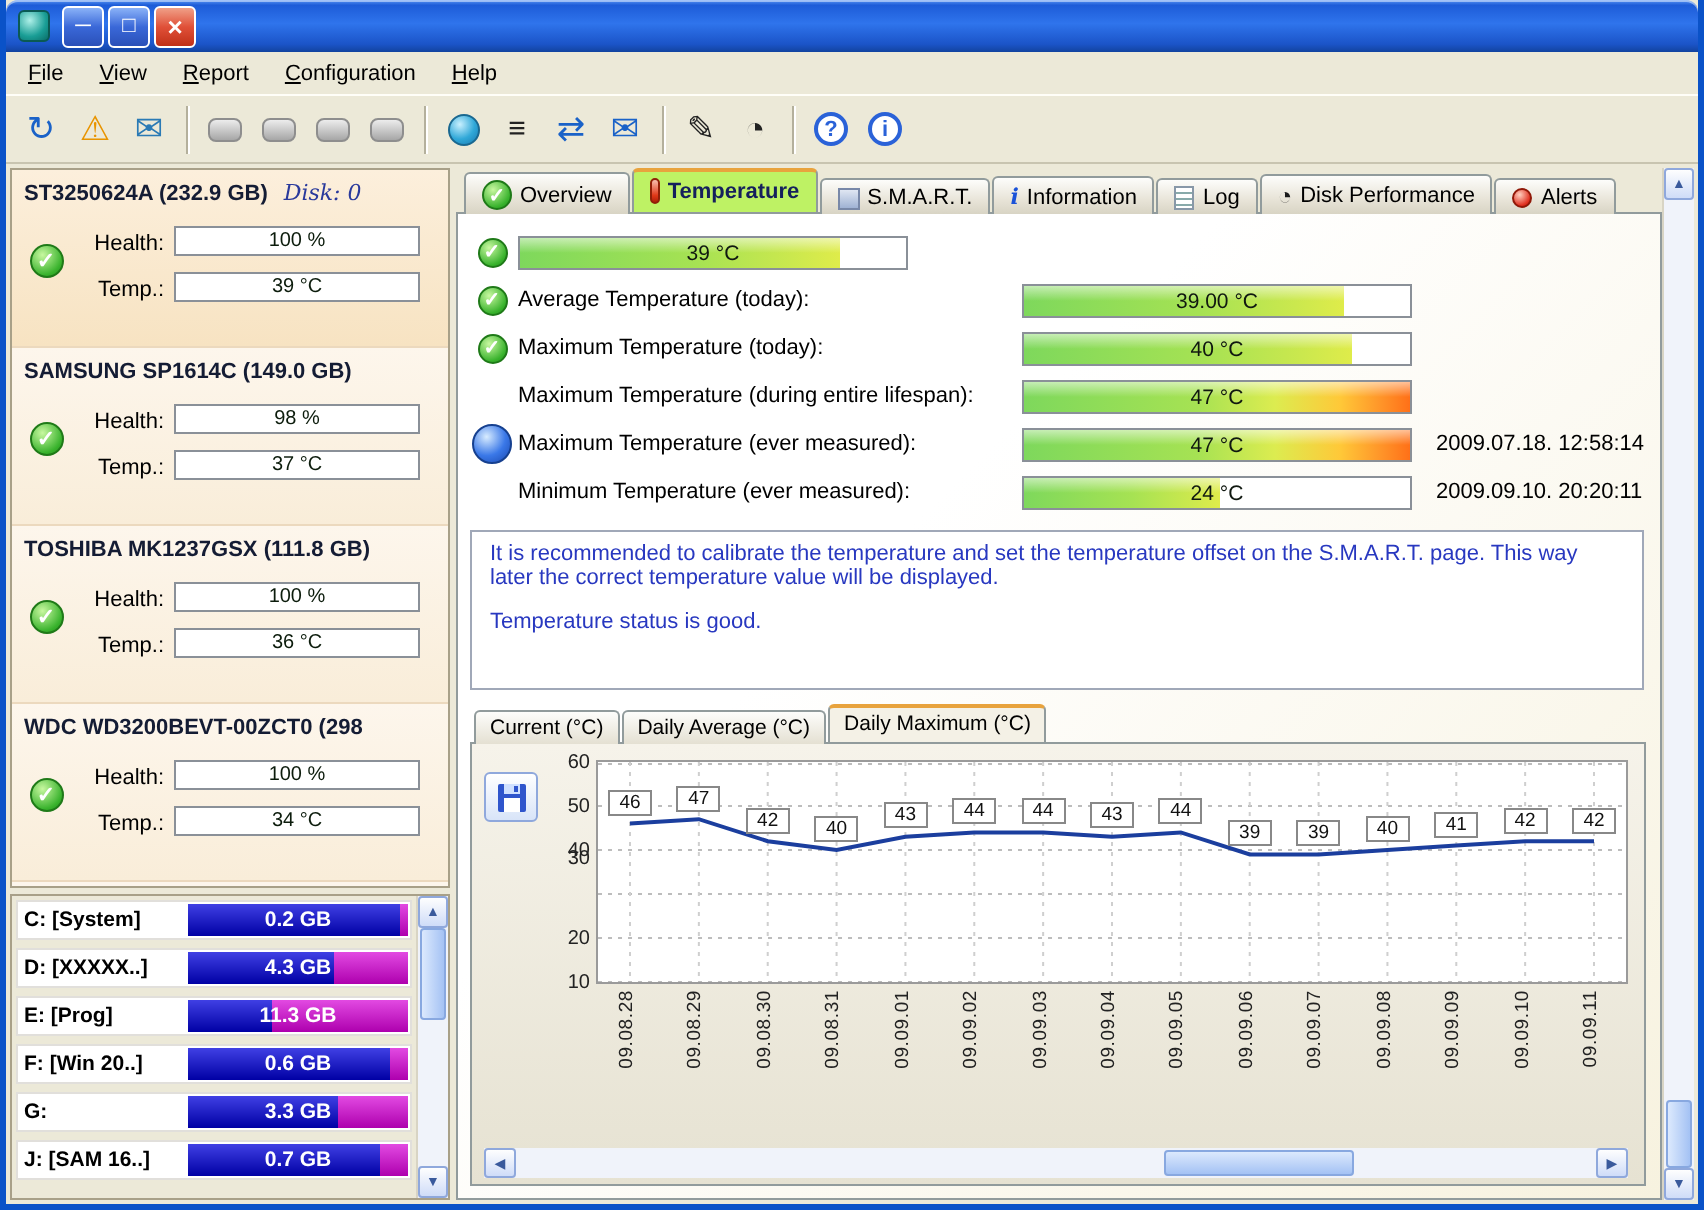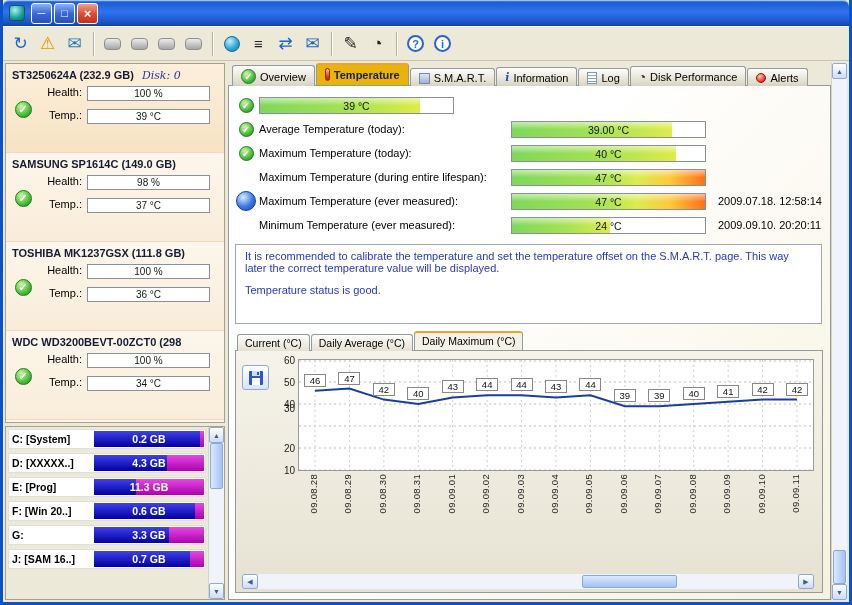--- a/index.html
+++ b/index.html
@@ -45,21 +45,21 @@
   .disk-panel.selected{background:linear-gradient(180deg,#fcefdc,#f7e3c2);}
   .disk-hdr{font-weight:bold;font-size:11px;color:#141c34;padding:3px 2px 4px 4px;white-space:nowrap;overflow:hidden;}
   .disk-tag{font-family:"DejaVu Serif",serif;font-style:italic;font-weight:normal;color:#2a3a9c;margin-left:8px;}
   .disk-rows{display:flex;}
   .disk-icon-col{width:30px;flex:0 0 30px;display:flex;align-items:center;justify-content:center;}
   .check-badge{width:17px;height:17px;border-radius:50%;border:1px solid #1f7a18;color:#fff;
     font-size:11px;font-weight:bold;display:flex;align-items:center;justify-content:center;
     background:radial-gradient(circle at 35% 30%,#c8f8a0,#38b22c 70%,#238a1c);}
   .check-badge.sm{width:15px;height:15px;font-size:10px;}
   .disk-rows-col{flex:1;min-width:0;}
-  .d-row{display:flex;align-items:flex-start;height:21px;margin-bottom:2px;}
+  .d-row{display:flex;align-items:flex-end;height:21px;margin-bottom:2px;}
   .d-label{width:44px;flex:0 0 44px;text-align:right;margin-right:5px;}
   .d-bar{flex:1;height:15px;border:1px solid #8a9098;background:#fff;position:relative;margin-right:12px;}
   .d-fill{height:100%;width:100%;
     background:linear-gradient(180deg,#d6f8b4,#7ad858 45%,#56c43e 80%,#4ab636);}
   .d-val{position:absolute;inset:0;text-align:center;font-size:10px;line-height:13px;color:#0c1c0c;}
   
   .part-region{flex:1;margin-top:3px;border:1px solid #a8a088;background:#ece9d8;display:flex;min-height:0;}
   .part-list{flex:1;padding:2px;}
   .part-row{display:flex;height:20px;margin-bottom:4px;background:#fff;border:1px solid #9a96884d;}
   .part-label{width:84px;flex:0 0 84px;font-weight:bold;font-size:10.5px;padding:3px 2px 0 3px;
@@ -79,21 +79,21 @@
   .hscroll .sb-track{flex-direction:row;}
   .sb-thumb{background:linear-gradient(90deg,#dce9fd,#a4c2f4);border:1px solid #88a8e0;border-radius:2px;margin:0 1px;}
   .hscroll .sb-thumb{background:linear-gradient(180deg,#dce9fd,#a4c2f4);margin:1px 0;}
   
   .main{flex:1;display:flex;min-width:0;min-height:0;}
   .main-content{flex:1;display:flex;flex-direction:column;min-width:0;}
   .tabstrip{display:flex;align-items:flex-end;height:22px;flex:0 0 22px;padding-left:4px;}
   .tab{display:inline-flex;align-items:center;gap:4px;padding:3px 8px 2px;margin-right:1px;
     border:1px solid #919b9c;border-bottom:none;border-radius:3px 3px 0 0;font-size:11px;
     background:linear-gradient(180deg,#fdfdfb,#e8e4d8 60%,#d8d4c4);position:relative;top:1px;cursor:default;}
-  .tab.active{background:#eab308;border-top:2px solid #e8a33d;top:0;padding-bottom:4px;color:#15205c;font-weight:bold;}
+  .tab.active{background:#bef264;border-top:2px solid #e8a33d;top:0;padding-bottom:4px;color:#15205c;font-weight:bold;}
   .panel{flex:1;border:1px solid #919b9c;display:flex;flex-direction:column;min-height:0;
     background:linear-gradient(135deg,#ffffff 35%,#f7f2df 100%);}
   
   .t-rows{padding:7px 6px 0 4px;}
   .t-row{display:flex;align-items:center;height:24px;}
   .t-icon-col{width:26px;flex:0 0 26px;display:flex;justify-content:center;}
   .blue-badge{width:20px;height:20px;border-radius:50%;border:1px solid #16408f;
     background:radial-gradient(circle at 35% 30%,#d8ecff,#3a78e8 55%,#1a48b0);}
   .t-label{width:252px;flex:0 0 252px;}
   .t-bar{width:195px;flex:0 0 195px;height:17px;border:1px solid #8a9098;background:#fff;
@@ -137,20 +137,27 @@
 
 <div class="window">
 
   <div class="titlebar">
     <span class="app-icon"></span>
     <span class="tb-btn">─</span>
     <span class="tb-btn">□</span>
     <span class="tb-btn close">×</span>
   </div>
 
+  <div class="menubar">
+    <span class="menu-item">File</span>
+    <span class="menu-item">View</span>
+    <span class="menu-item">Report</span>
+    <span class="menu-item">Configuration</span>
+    <span class="menu-item">Help</span>
+  </div>
 
   <div class="toolbar">
     <span class="tb-icon c-blue">↻</span>
     <span class="tb-icon c-orange">⚠</span>
     <span class="tb-icon c-teal">✉</span>
     <span class="tb-sep"></span>
     <span class="tb-icon">
         <span class="disk-shape"></span>
       </span>
     <span class="tb-icon">

